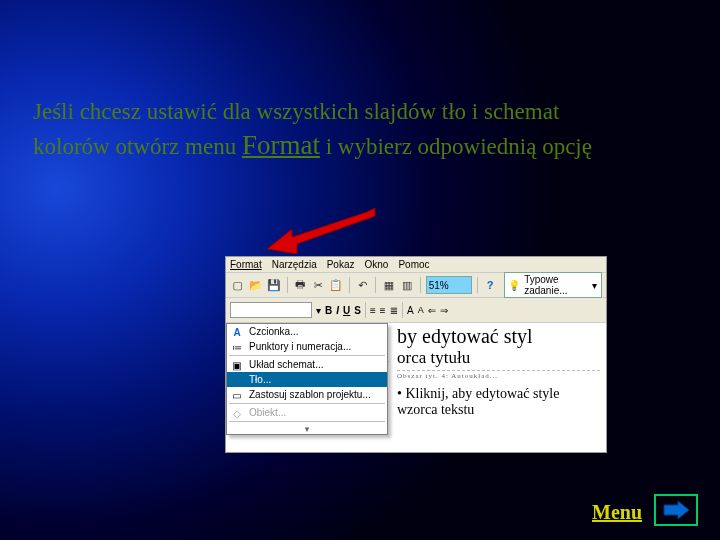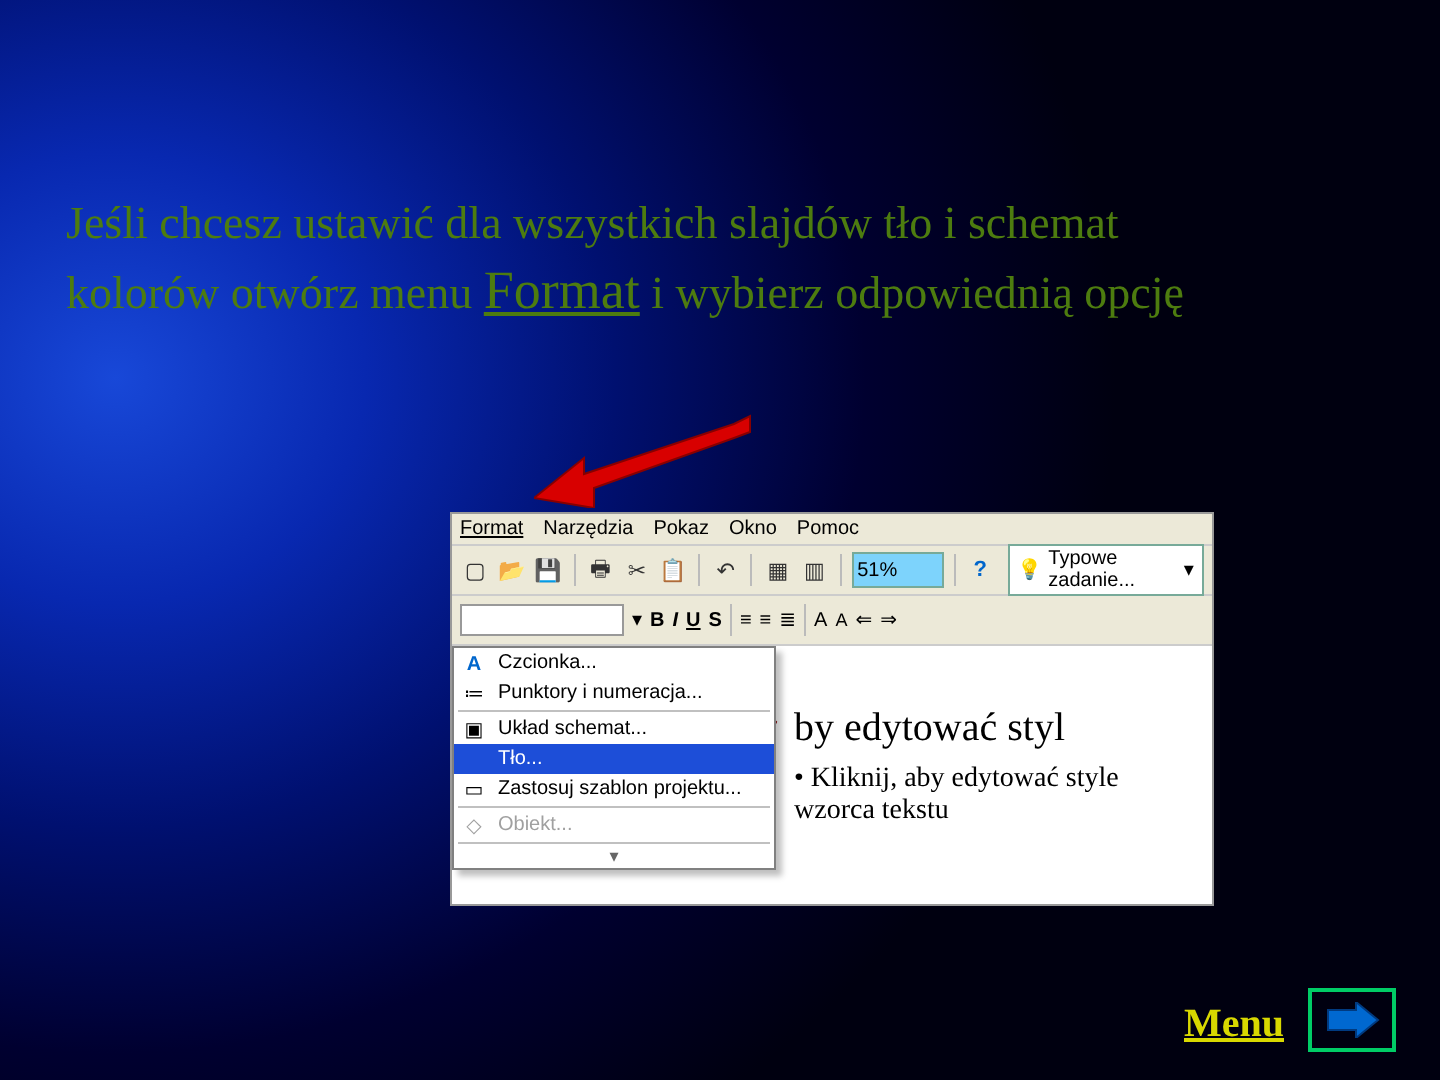--- a/index.html
+++ b/index.html
@@ -117,31 +117,31 @@
     padding: 2px 6px 2px 22px;
     position: relative;
     font-size: 10px;
     color:#000;
   }
   .dropdown .ditem .ic {
     position:absolute; left:3px; top:2px; width:14px; height:12px;
     display:flex;align-items:center;justify-content:center;font-size:10px;
   }
   .dropdown .ditem.hl {
-    background:#1d4ed8; color:#fff;
+    background:#0369a1; color:#fff;
   }
   .dropdown .ditem.dis { color:#a0a0a0; }
   .slide-editor {
     position:absolute;
     left:165px; top:0; right:0;
     padding: 2px 6px;
     font-family: "Times New Roman", serif;
   }
   .slide-editor .title-line {
-    font-size: 20px; color:#000;margin-top:28px;
+    font-size: 20px; color:#000;
   }
   .slide-editor .subtitle-line {
     font-size: 17px; color:#000;
   }
   .slide-editor .ruler {
     font-size:7px; color:#666; letter-spacing:1px;
     display:block;
     border-top:1px dashed #bbb;
     margin-top:2px;
     padding-top:1px;
@@ -262,20 +262,23 @@
         <span class="ic">◇</span>
         <span>Obiekt...</span>
       </div>
       <div class="sect-sep"></div>
       <div class="ditem" style="text-align:center;padding:0">
         <span style="font-size:9px;color:#666">▾</span>
       </div>
     </div>
     <div class="slide-editor">
       <div class="title-line">by edytować styl</div>
+      <div class="subtitle-line">
+        <span>orca tytułu</span><span class="ruler">Obszar tyt. 4: Autoukład...</span>
+      </div>
       <div class="bul">• <span>Kliknij, aby edytować style wzorca tekstu</span></div>
     </div>
   </div>
 </div>
 
 <svg class="arrow-middle" viewBox="0 0 105 45">
   <polygon points="0,22 25,5 25,13 100,3 103,6 100,12 28,23 28,33" fill="#d80000" stroke="#800" stroke-width="1"></polygon>
 </svg>
 
 <a class="menu-link">Menu</a>

